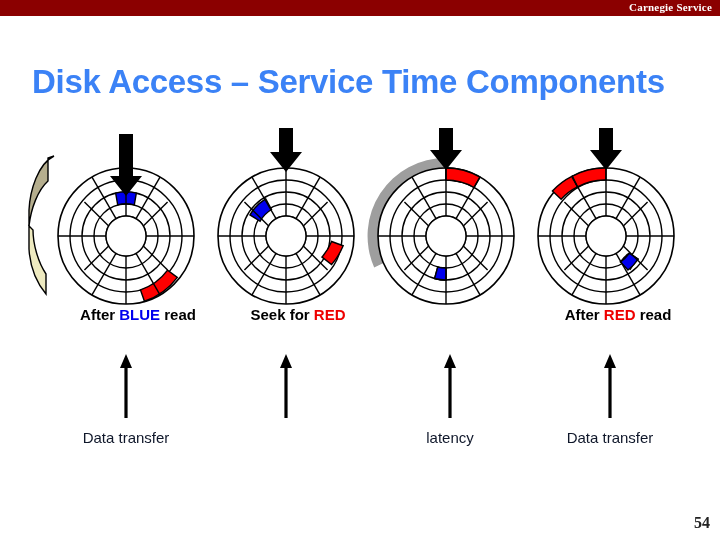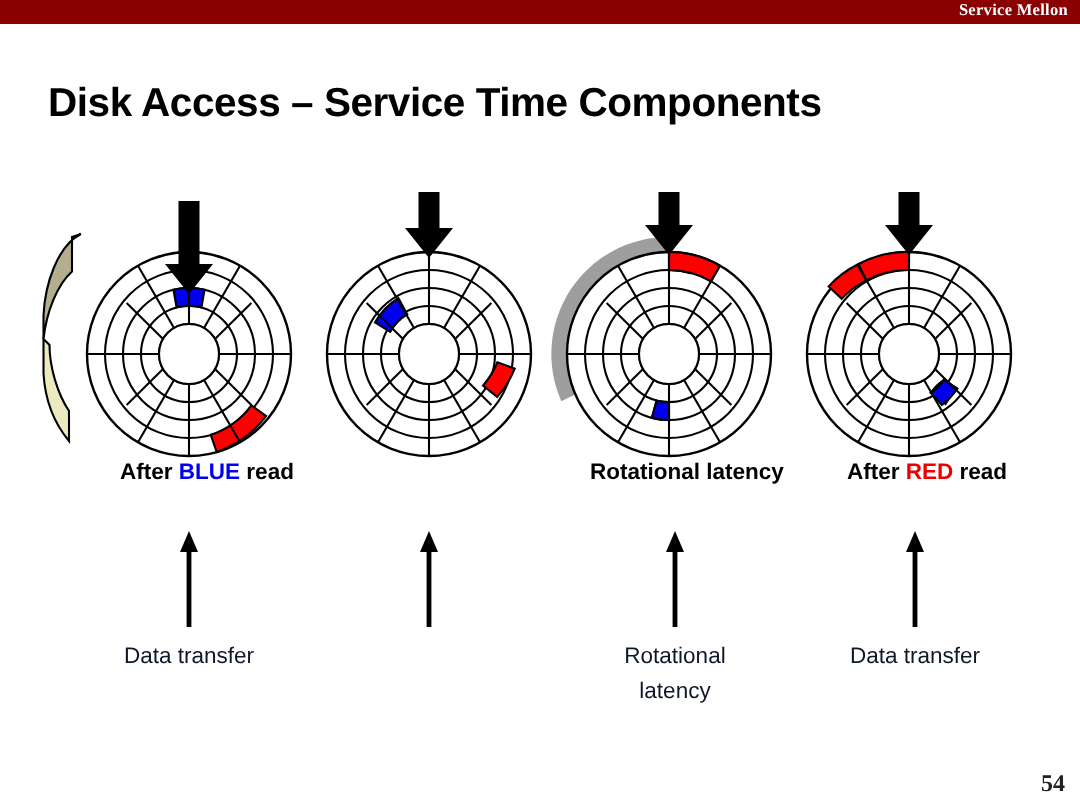--- a/index.html
+++ b/index.html
@@ -34,24 +34,24 @@
     color: #ffffff;
     letter-spacing: 0.2px;
     line-height: 15px;
     white-space: nowrap;
   }
 
   
   #slide-title {
     position: absolute;
     left: 32px;
-    top: 53px;
-    font-size: 27px;
+    top: 63px;
+    font-size: 33px;
     font-weight: bold;
-    color: #000000;
+    color: #3b82f6;
     letter-spacing: -0.3px;
     white-space: nowrap;
   }
 
   
   #disk-row {
     position: absolute;
     left: 0;
     top: 128px;
     width: 720px;
@@ -136,21 +136,21 @@
     font-family: "Liberation Serif", serif;
     font-size: 16px;
     font-weight: bold;
     color: #222222;
   }
 </style>
 </head>
 <body>
 
 <div id="header-band"></div>
-<div id="header-brand">Service Mellon</div>
+<div id="header-brand">Carnegie Service</div>
 
 <div id="slide-title">Disk Access – Service Time Components</div>
 
 <div id="disk-row">
 
   <div id="actuator-arm">
     <svg width="50" height="145" viewBox="0 0 50 145">
       <path d="M30 2 C 14 10, 6 36, 5 56 L 5 72 C 7 54, 14 36, 24 27 L 24 4 Z" fill="#b5ae8e" stroke="#000000" stroke-width="1.4"></path>
       <path d="M5 72 L 5 95 C 6 112, 12 128, 22 140 L 22 120 C 14 108, 9 90, 9 76 Z" fill="#eeeac0" stroke="#000000" stroke-width="1.4"></path>
     </svg>
@@ -303,22 +303,22 @@
         <path d="M83 0 L97 0 L97 22 L106 22 L90 42 L74 22 L83 22 Z" fill="#000000"></path>
       </g>
     </svg>
   </div>
 </div>
 
 <div id="phase-label-row">
   <div class="phase-label" style="left:36px; width:180px">
     <span>After </span><span class="kw-blue">BLUE</span><span> read</span>
   </div>
-  <div class="phase-label" style="left:356px; width:180px">
-    <span>Rotational latency</span>
+  <div class="phase-label" style="left:196px; width:180px">
+    <span>Seek for </span><span class="kw-red">RED</span><span></span>
   </div>
   <div class="phase-label" style="left:516px; width:180px">
     <span>After </span><span class="kw-red">RED</span><span> read</span>
   </div>
 </div>
 
 <div id="arrow-row">
   <div class="up-arrow" style="left:116px">
     <svg width="20" height="68" viewBox="0 0 20 68">
       <path d="M10 2 L16 16 L11.6 16 L11.6 66 L8.4 66 L8.4 16 L4 16 Z" fill="#000000"></path>
@@ -340,21 +340,20 @@
     </svg>
   </div>
 </div>
 
 <div id="component-label-row">
   <div class="component-label" style="left:36px; width:180px">
     <div>Data transfer</div>
     <div></div>
   </div>
   <div class="component-label" style="left:360px; width:180px">
-    <div>Rotational</div>
     <div>latency</div>
   </div>
   <div class="component-label" style="left:520px; width:180px">
     <div>Data transfer</div>
     <div></div>
   </div>
 </div>
 
 <div id="page-number">54</div>
 

